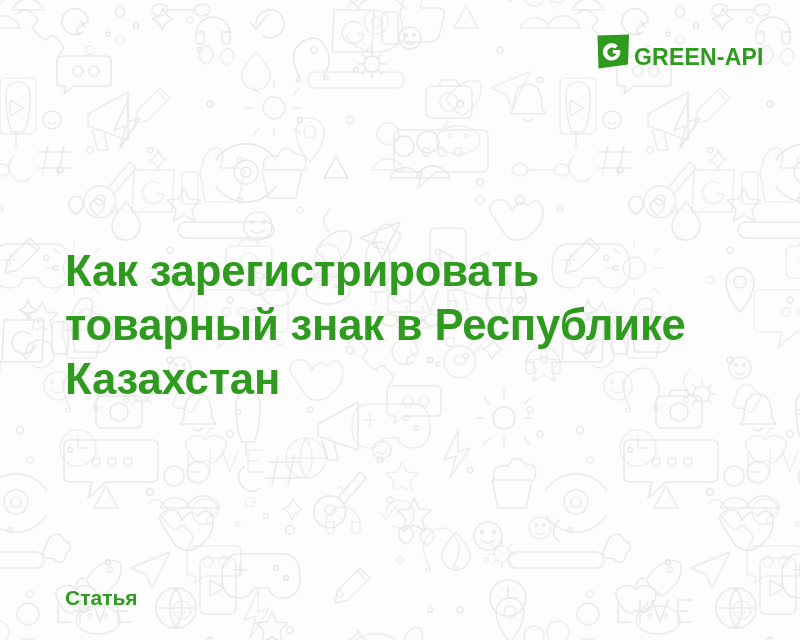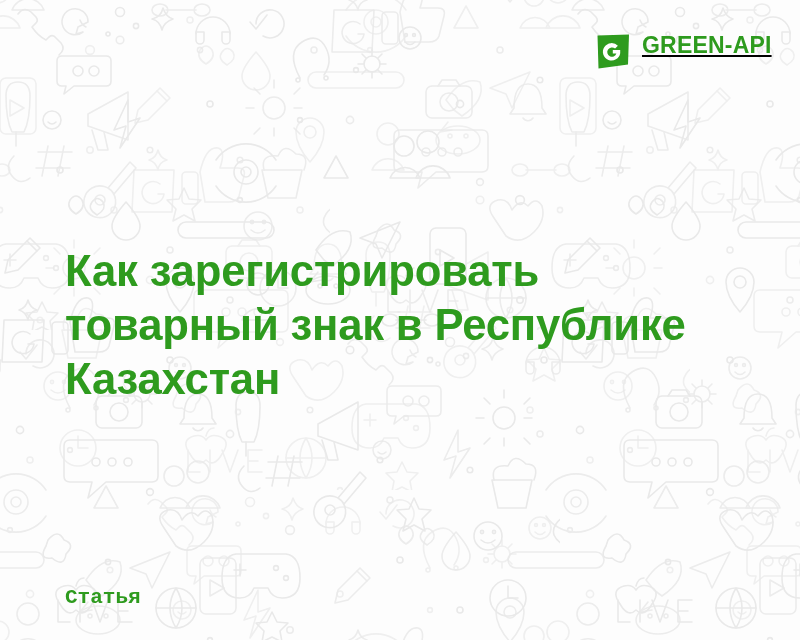--- a/index.html
+++ b/index.html
@@ -32,23 +32,22 @@
     height: 640px;
   }
 
   
   #logo {
     position: absolute;
     top: 34px;
     left: 596px;
     z-index: 3;
     display: flex;
-    align-items: flex-start;
-    gap: 12px;
-    text-decoration: underline;
+    align-items: flex-end;
+    gap: 4px;
   }
   #logo-mark {
     position: relative;
     width: 34px;
     height: 35px;
     flex: 0 0 auto;
   }
   #logo-mark svg { display: block; }
   #logo-text {
     font-family: "Liberation Sans", sans-serif;
@@ -78,21 +77,21 @@
   }
   #headline .hl-line { display: block; white-space: nowrap; }
 
   
   #kicker {
     position: absolute;
     left: 65px;
     top: 586px;
     z-index: 3;
     color: #2e9b1e;
-    font-family: Liberation Mono, monospace;
+    font-family: Liberation Sans, sans-serif;
     font-weight: 700;
     font-size: 21px;
     line-height: 24px;
     letter-spacing: 0px;
   }
 </style>
 </head>
 <body>
 
 <div id="cover">

